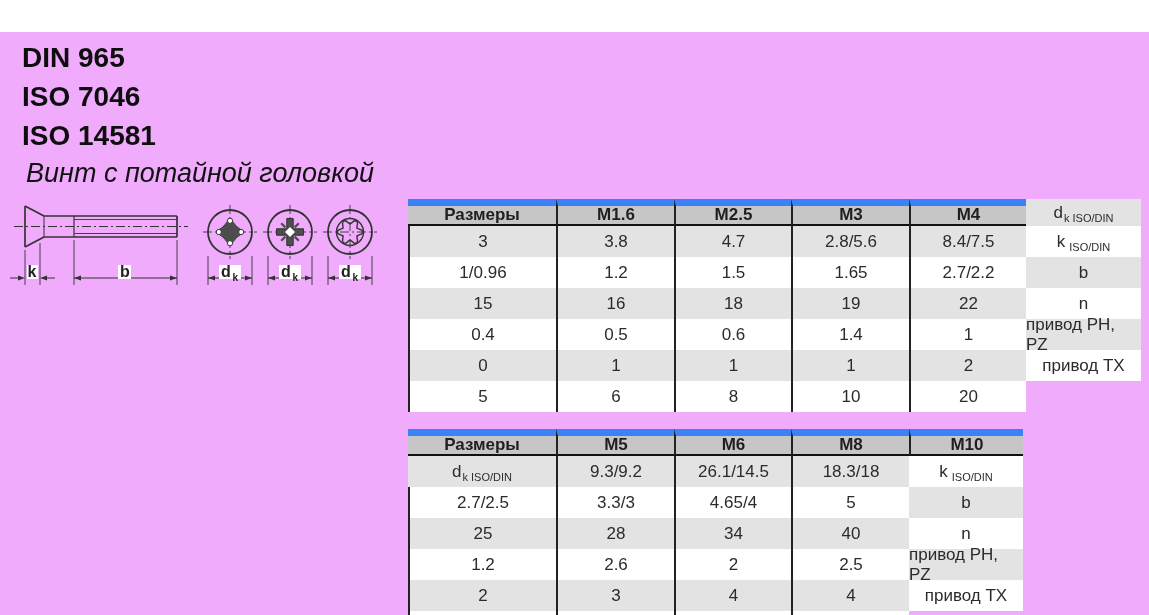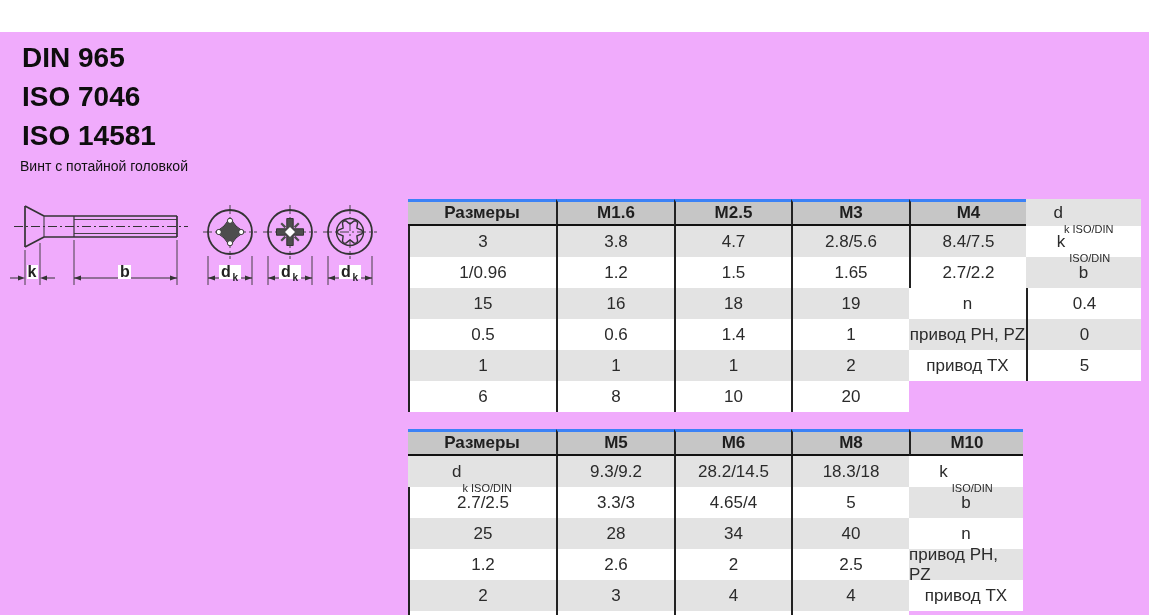--- a/index.html
+++ b/index.html
@@ -1,35 +1,35 @@
 <!DOCTYPE html>
 <html><head>
 <meta charset="utf-8">
 <style>
   html,body{margin:0;padding:0;background:#ffffff;}
   .page{position:relative;width:1149px;height:615px;background:#f0abfc;overflow:hidden;
         font-family:"Liberation Sans",sans-serif;color:#262626;margin-top:32px;}
   .standards{position:absolute;left:22px;top:6px;}
   .standards div{font-size:28px;font-weight:700;line-height:39px;color:#0e0e0e;letter-spacing:0px;}
-  .subtitle{position:absolute;left:20px;top:126px;font-size:14px;color:#111;}
+  .subtitle{position:absolute;left:26px;top:126px;font-size:27px;color:#111;font-style:italic;}
   .drawing{position:absolute;left:2px;top:163px;}
 
   .tbl{position:absolute;display:grid;}
   .tbl1{left:408px;top:167px;grid-template-columns:148px 118px 117px 118px 117px 115px;
         grid-template-rows:27px repeat(6,31px);}
   .tbl2{left:408px;top:397px;grid-template-columns:148px 118px 117px 118px 114px;
         grid-template-rows:27px repeat(6,31px);}
   .td{display:flex;align-items:center;justify-content:center;font-size:17px;color:#2b2b2b;
       box-sizing:border-box;background:#ffffff;}
   .th{background:#c6c6c6;font-weight:700;color:#1f1f1f;
-      border-top:3px solid #3b82f6;border-bottom:2px solid #111;}
+      border-top:7px solid #3b82f6;border-bottom:2px solid #111;}
   .bl{border-left:2px solid #222;}
   .alt{background:#e3e3e3;}
   .lm{font-size:17px;}
-  .ls{font-size:11px;position:relative;top:16px;margin-left:1px;white-space:pre;}
+  .ls{font-size:11px;position:relative;top:5px;margin-left:1px;white-space:pre;}
 </style>
 </head>
 <body>
 
 <div class="page">
 
   <div class="standards">
     <div>DIN 965</div>
     <div>ISO 7046</div>
     <div>ISO 14581</div>
@@ -155,20 +155,21 @@
     <div class="td bl">1.65</div>
     <div class="td bl">2.7/2.2</div>
 
     <div class="td alt">
         <span class="lm">b</span>
       </div>
     <div class="td alt bl">15</div>
     <div class="td alt bl">16</div>
     <div class="td alt bl">18</div>
     <div class="td alt bl">19</div>
+    <div class="td alt bl">22</div>
 
     <div class="td">
         <span class="lm">n</span>
       </div>
     <div class="td bl">0.4</div>
     <div class="td bl">0.5</div>
     <div class="td bl">0.6</div>
     <div class="td bl">1.4</div>
     <div class="td bl">1</div>
 
@@ -196,21 +197,21 @@
     <div class="td th bl">M5</div>
     <div class="td th bl">M6</div>
     <div class="td th bl">M8</div>
     <div class="td th bl">M10</div>
 
     <div class="td alt">
         <span class="lm">d</span>
         <span class="ls">k ISO/DIN</span>
       </div>
     <div class="td alt bl">9.3/9.2</div>
-    <div class="td alt bl">28.2/14.5</div>
+    <div class="td alt bl">26.1/14.5</div>
     <div class="td alt bl">18.3/18</div>
 
     <div class="td">
         <span class="lm">k</span>
         <span class="ls"> ISO/DIN</span>
       </div>
     <div class="td bl">2.7/2.5</div>
     <div class="td bl">3.3/3</div>
     <div class="td bl">4.65/4</div>
     <div class="td bl">5</div>

